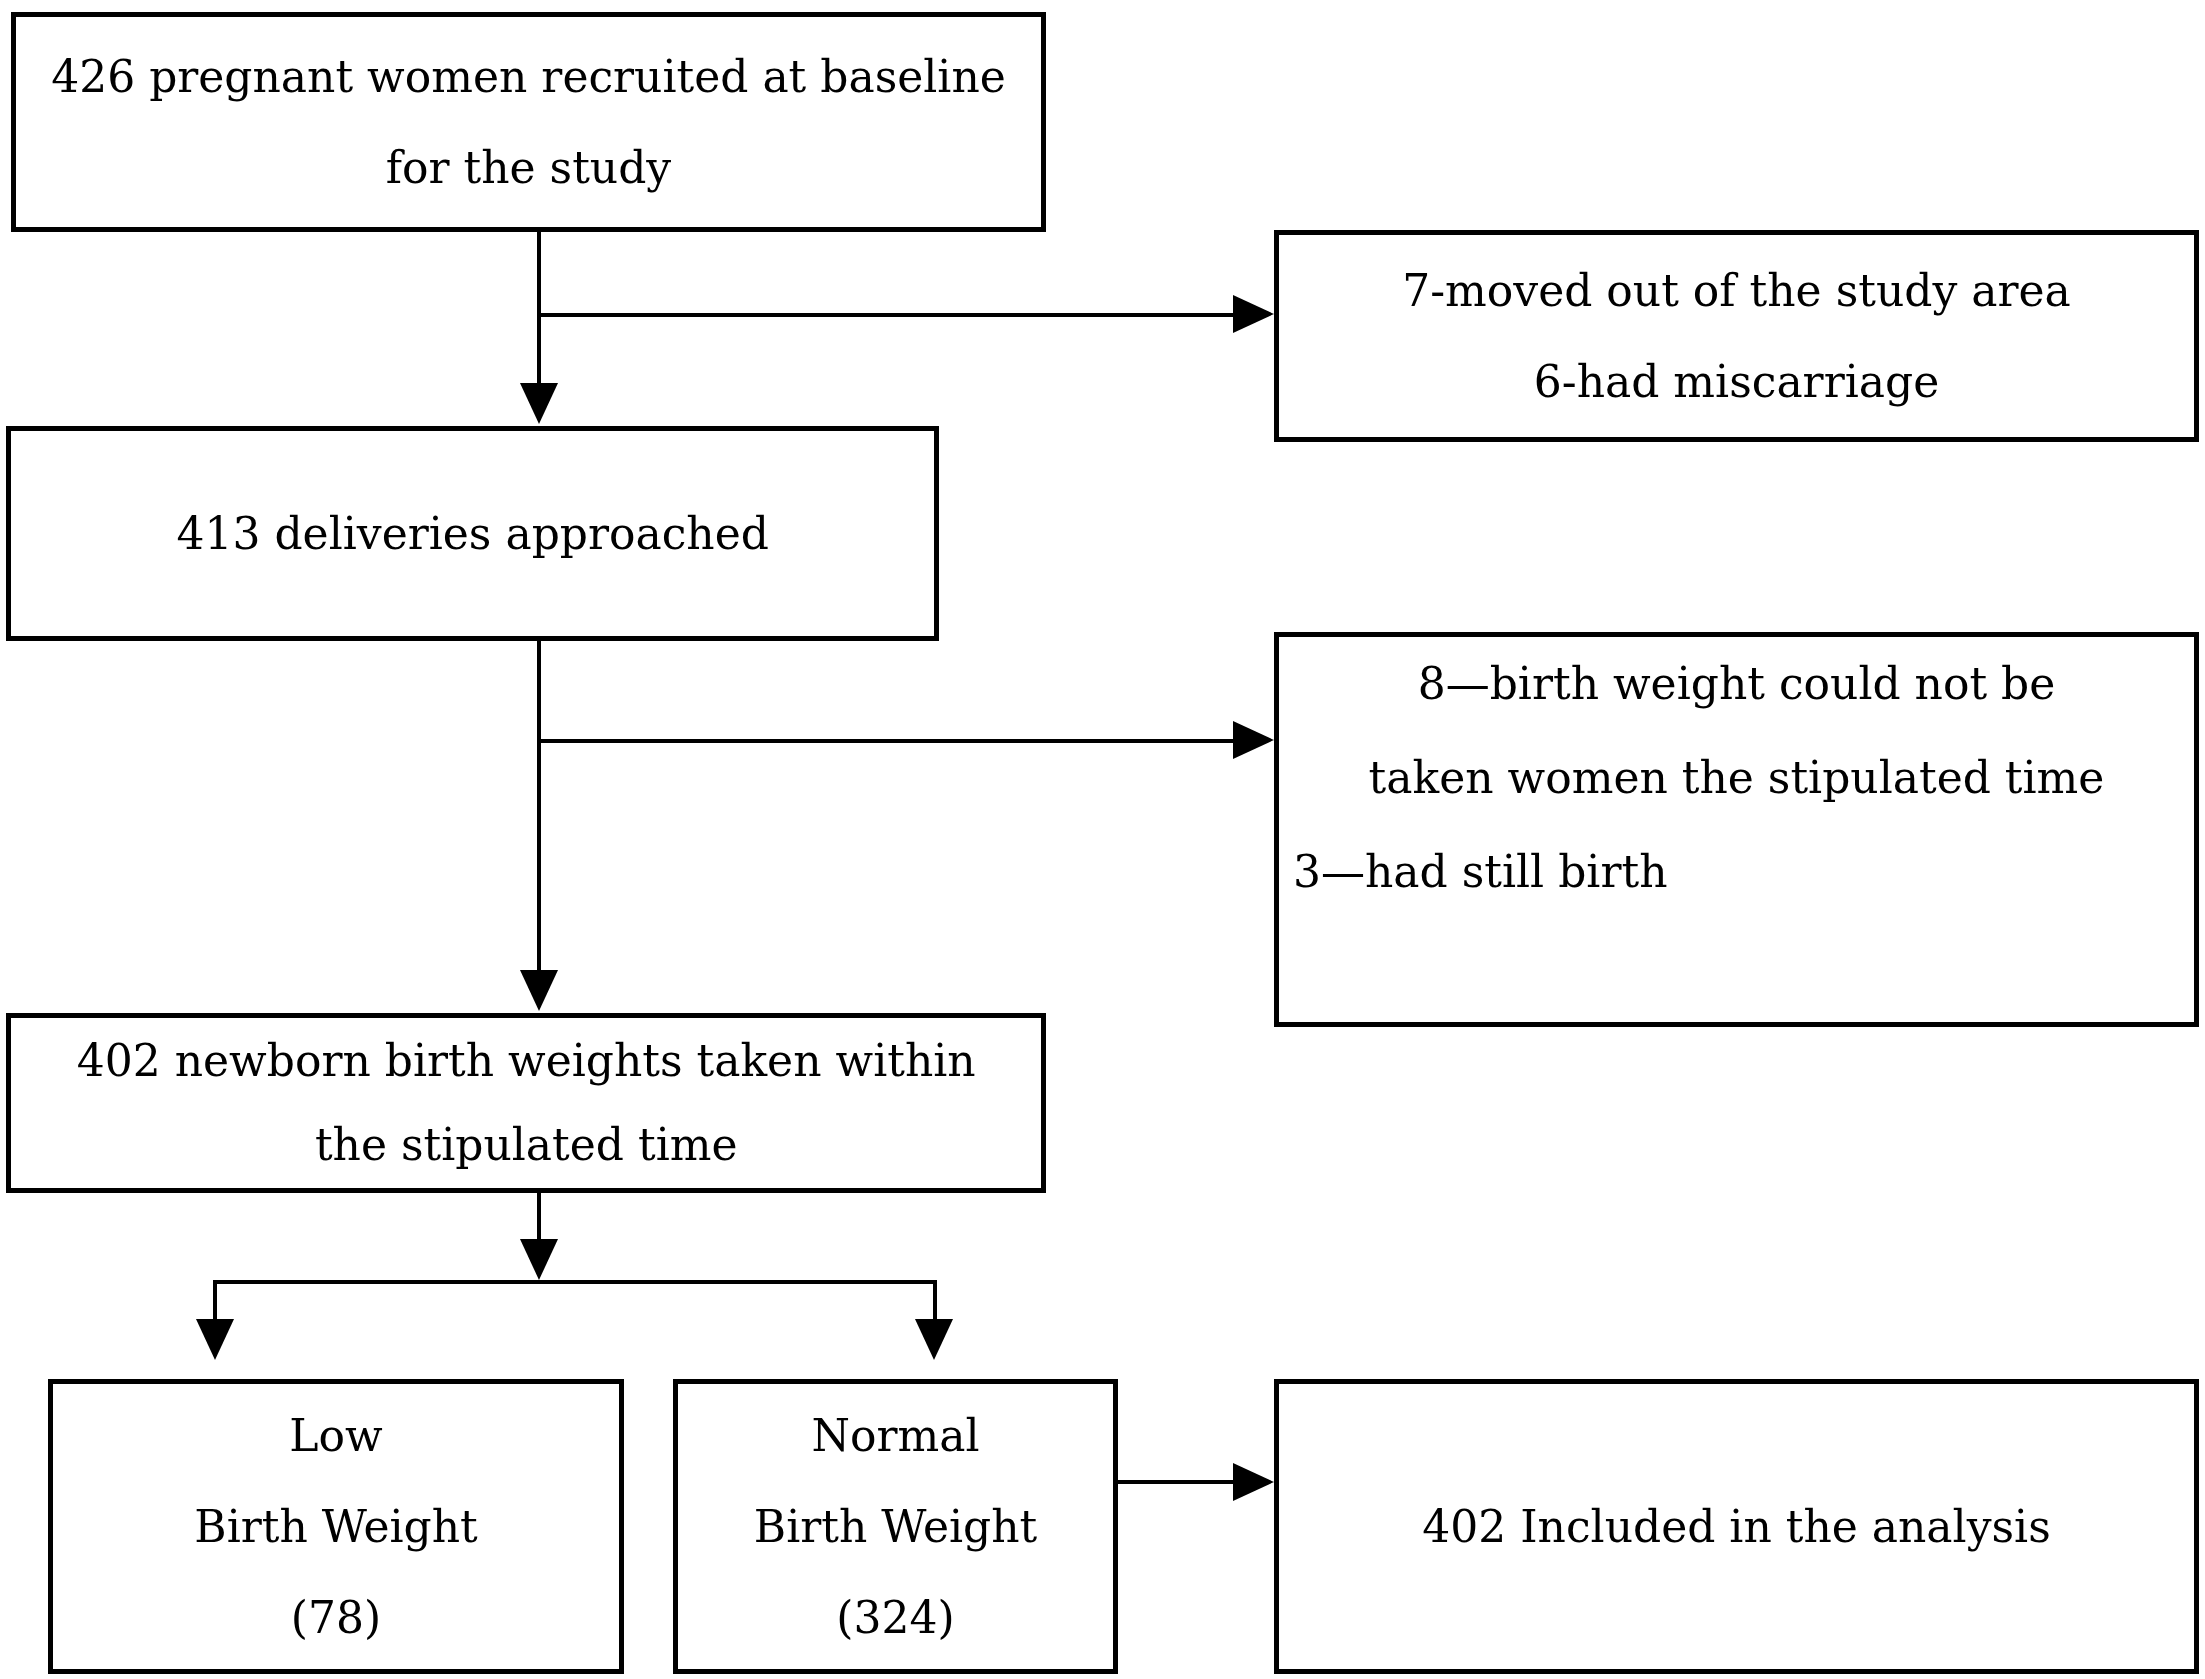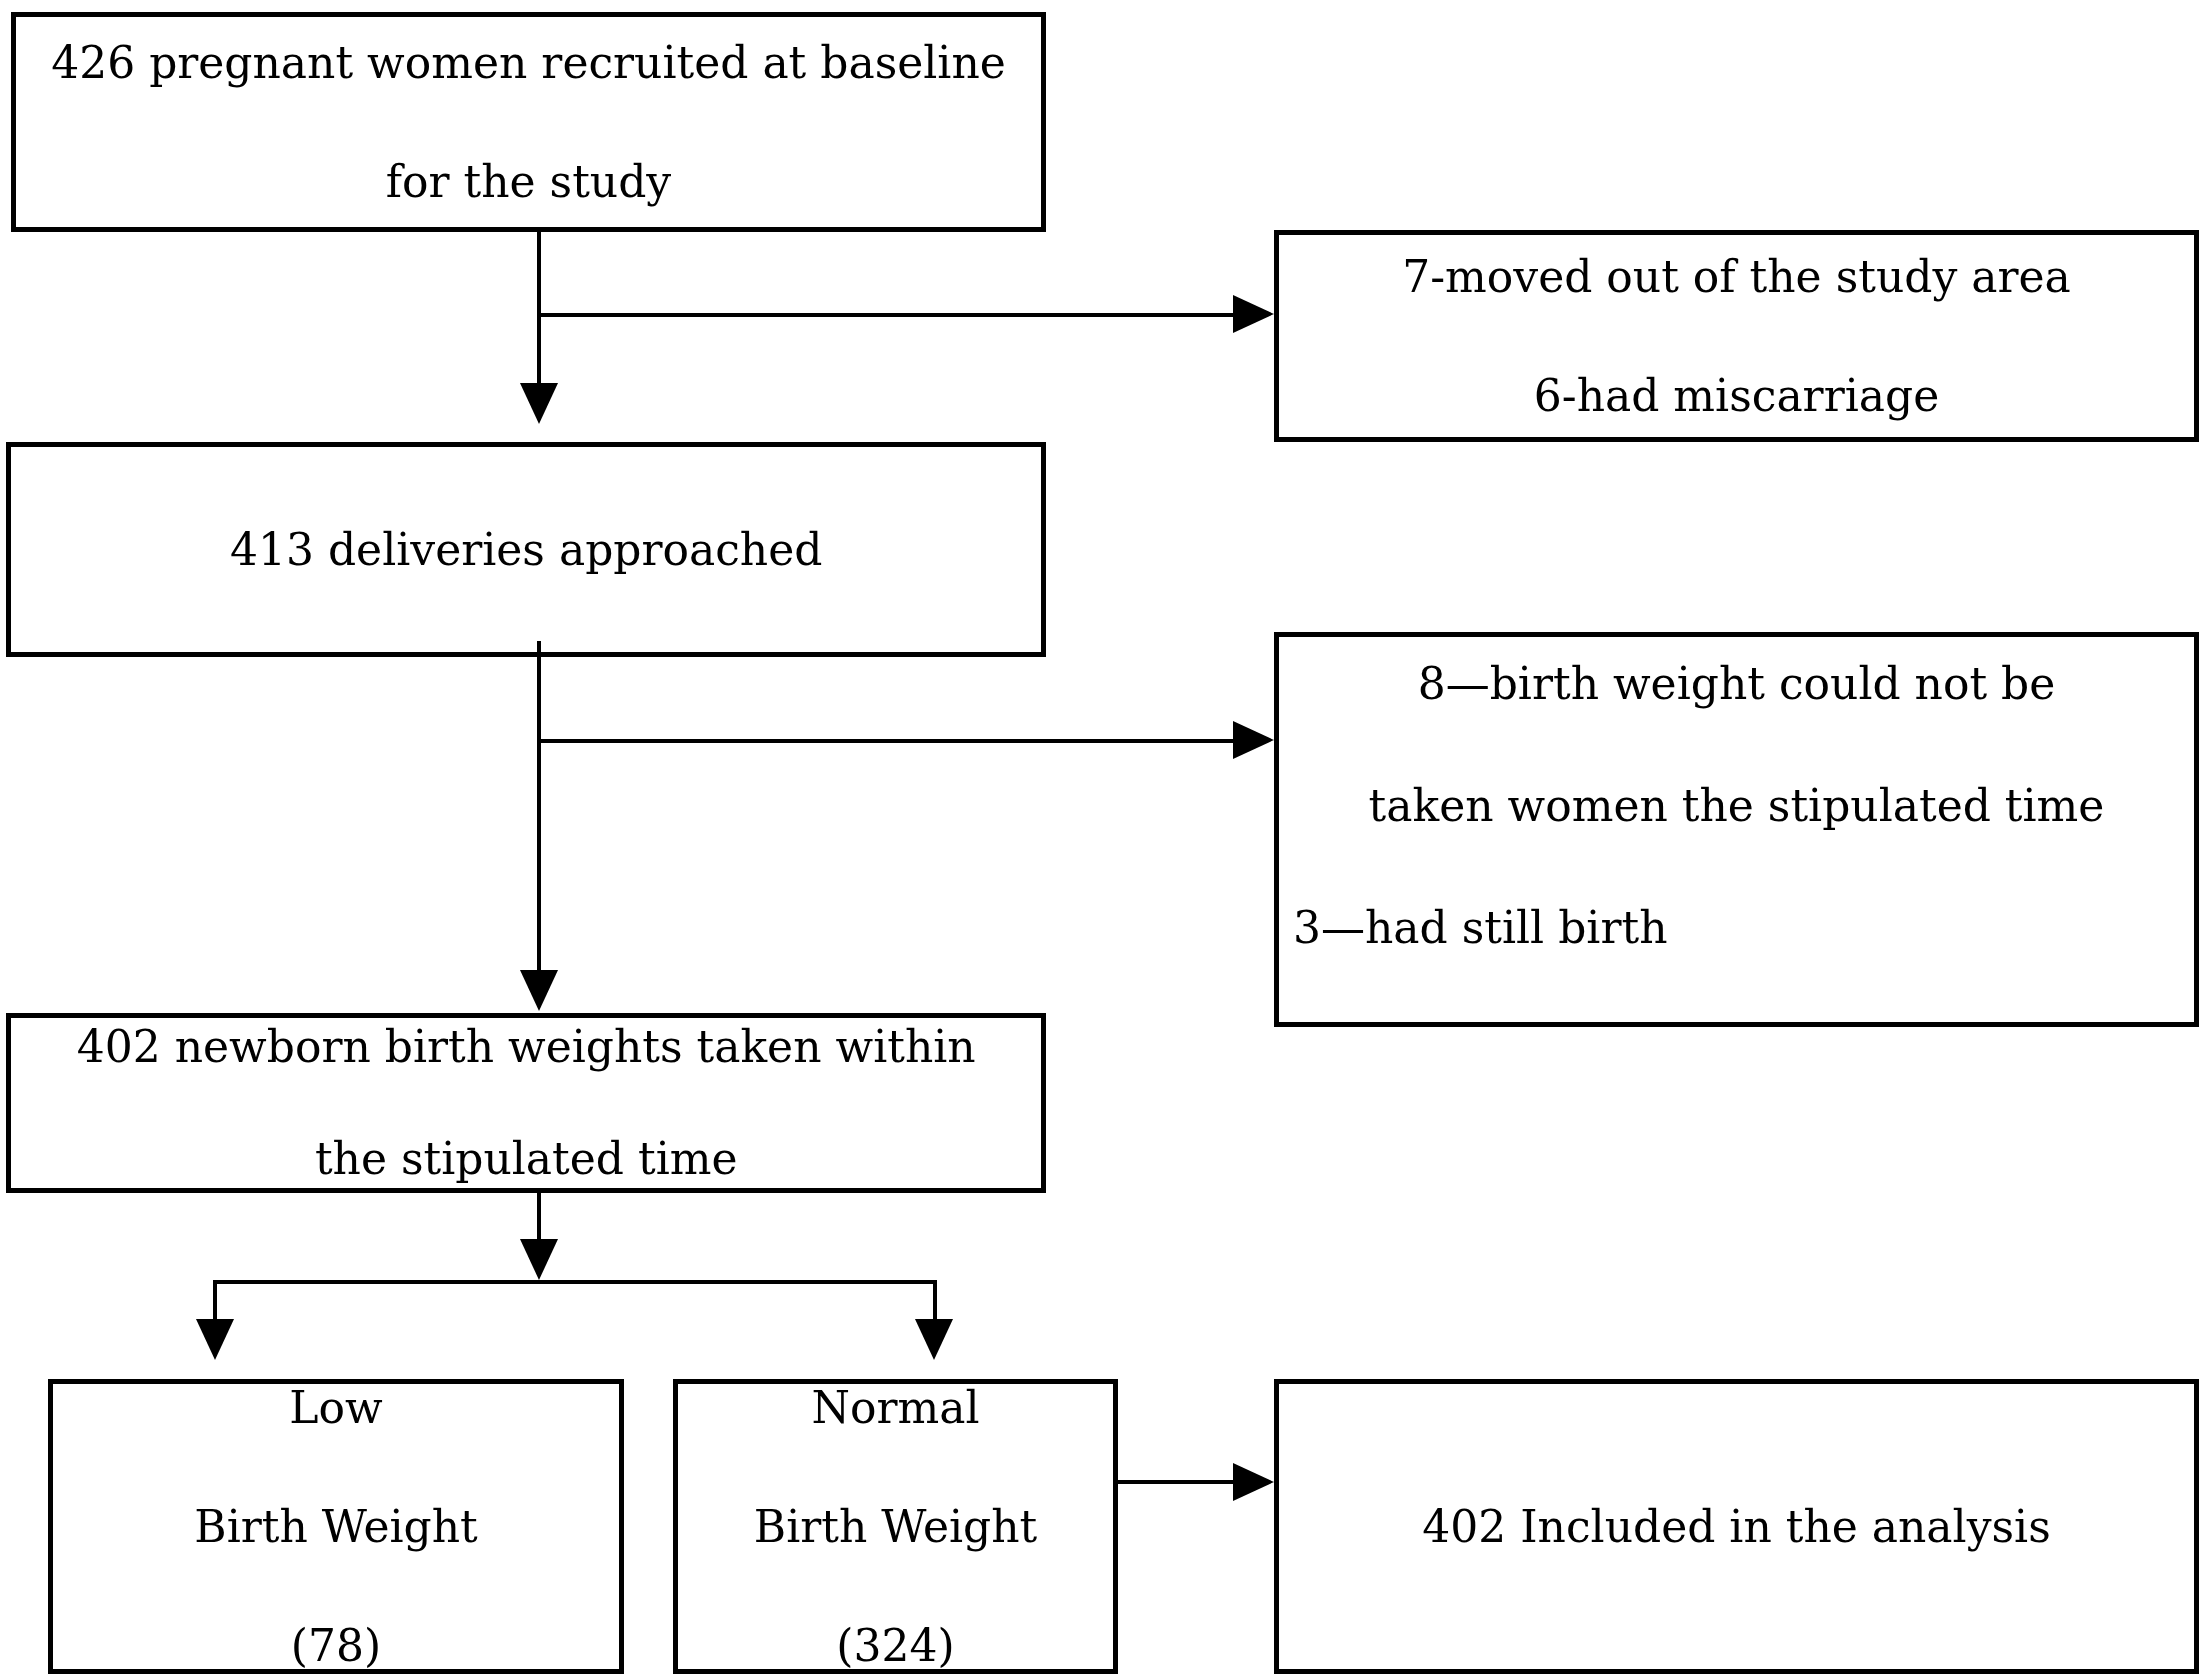--- a/index.html
+++ b/index.html
@@ -18,40 +18,39 @@
     background: #ffffff;
     border: 5.6px solid #000000;
     display: flex;
     flex-direction: column;
     justify-content: center;
     align-items: center;
     text-align: center;
     font-size: 44px;
     line-height: 91px;
     white-space: nowrap;
-    gap: 28px;
   }
   .box .ln { width: 100%; text-align: center; }
   .hline, .vline { position: absolute; background: #000000; }
   .arrow-down {
     position: absolute; width: 0; height: 0;
     border-left: 19px solid transparent;
     border-right: 19px solid transparent;
     border-top: 41px solid #000000;
   }
   .arrow-right {
     position: absolute; width: 0; height: 0;
     border-top: 19px solid transparent;
     border-bottom: 19px solid transparent;
     border-left: 41px solid #000000;
   }
   
   #box-recruited        { left: 11px;   top: 12.4px;   width: 1035px; height: 220px; }
   #box-excluded-baseline{ left: 1274px; top: 230px;  width: 925px; height: 212px; }
-  #box-deliveries       { left: 6.2px;   top: 442px;  width: 1040px; height: 215px; }
+  #box-deliveries       { left: 6.2px;   top: 426px;  width: 933px; height: 215px; }
   #box-excluded-delivery{ left: 1274px; top: 632px; width: 925px; height: 395px;
                           justify-content: flex-start; line-height: 94px; }
   #box-excluded-delivery .ln-left { text-align: left; padding-left: 28px; }
   #box-weights-taken    { left: 6.2px;   top: 1013px; width: 1040px; height: 180px; line-height: 84px; }
   #box-low              { left: 11px;   top: 1379px; width: 576px;  height: 295px; margin-left: 37px; }
   #box-normal           { left: 673px; top: 1379px; width: 445px;  height: 295px; }
   #box-included         { left: 1274px; top: 1379px; width: 925px; height: 295px; }
 </style>
 </head>
 <body>

